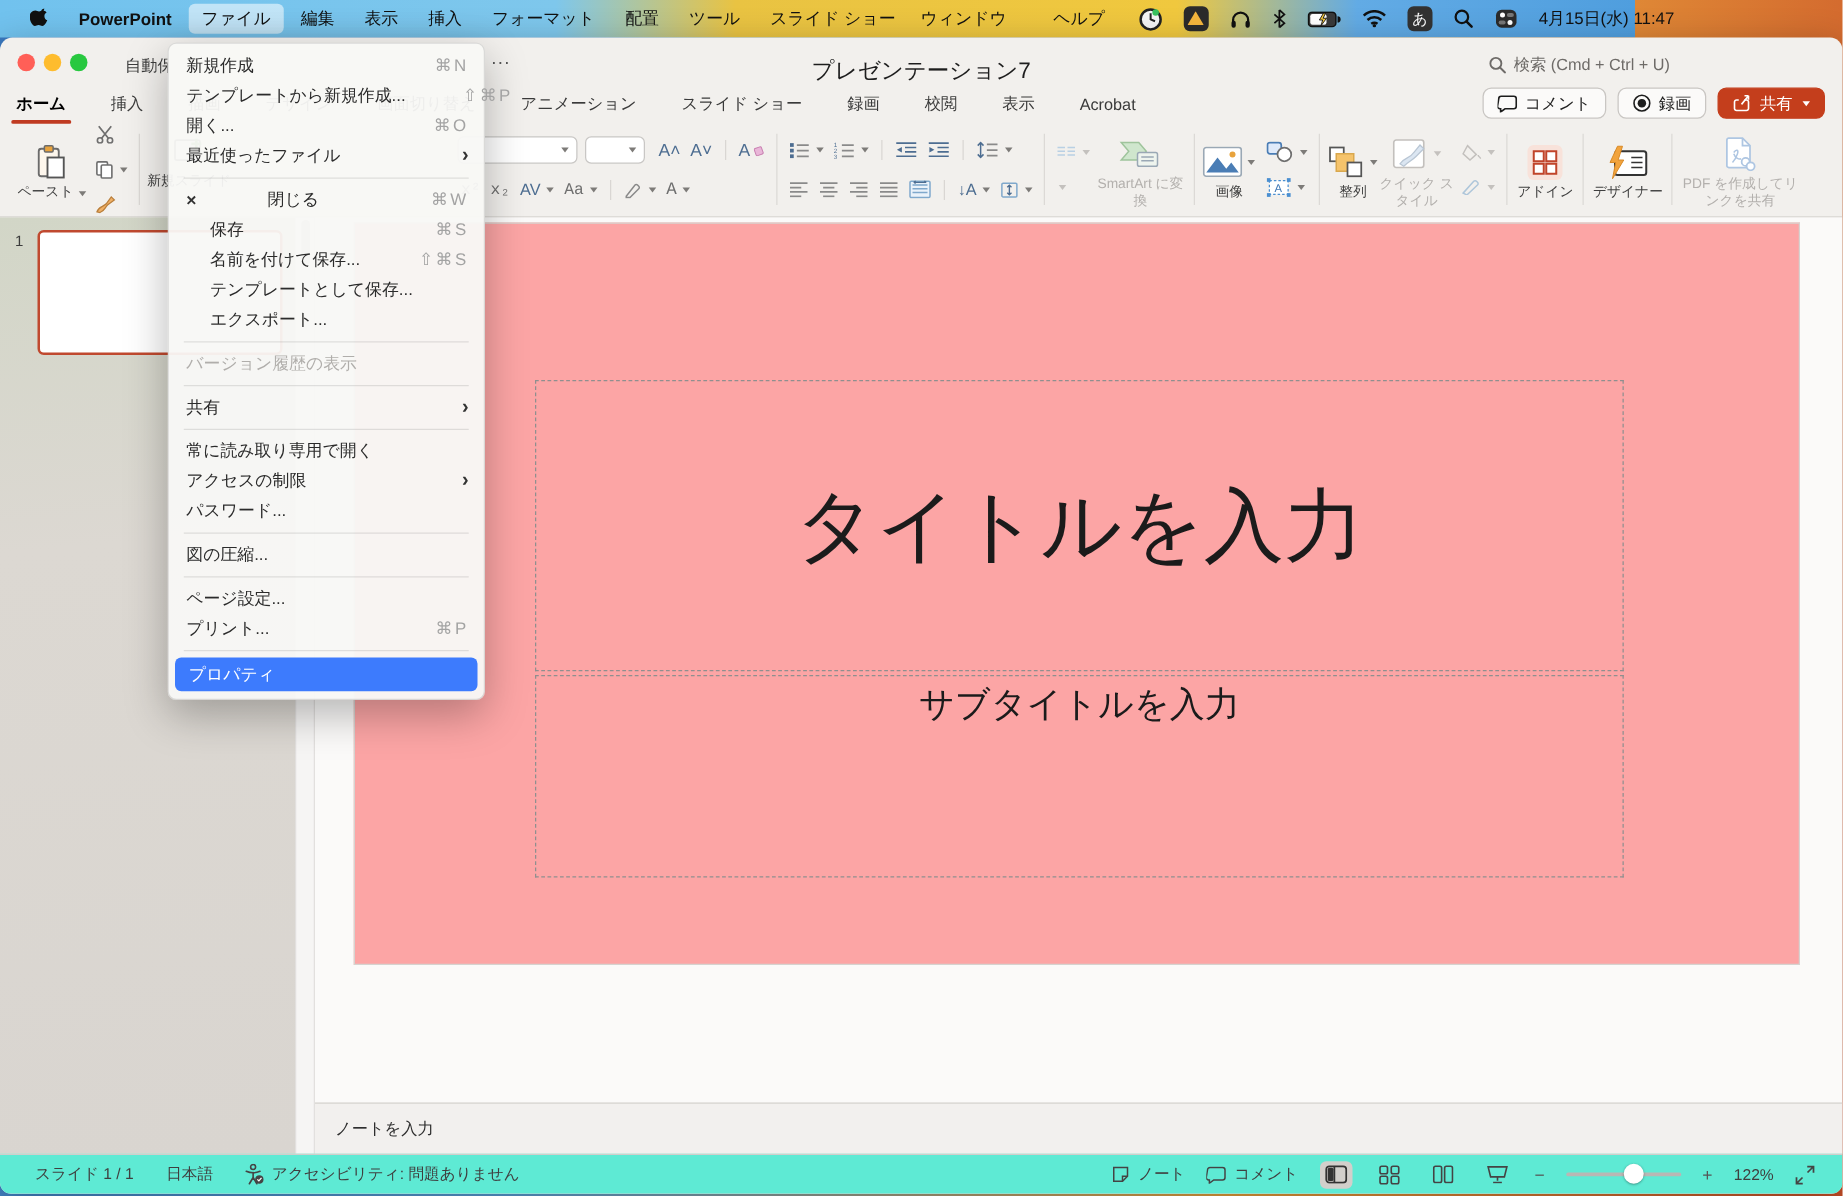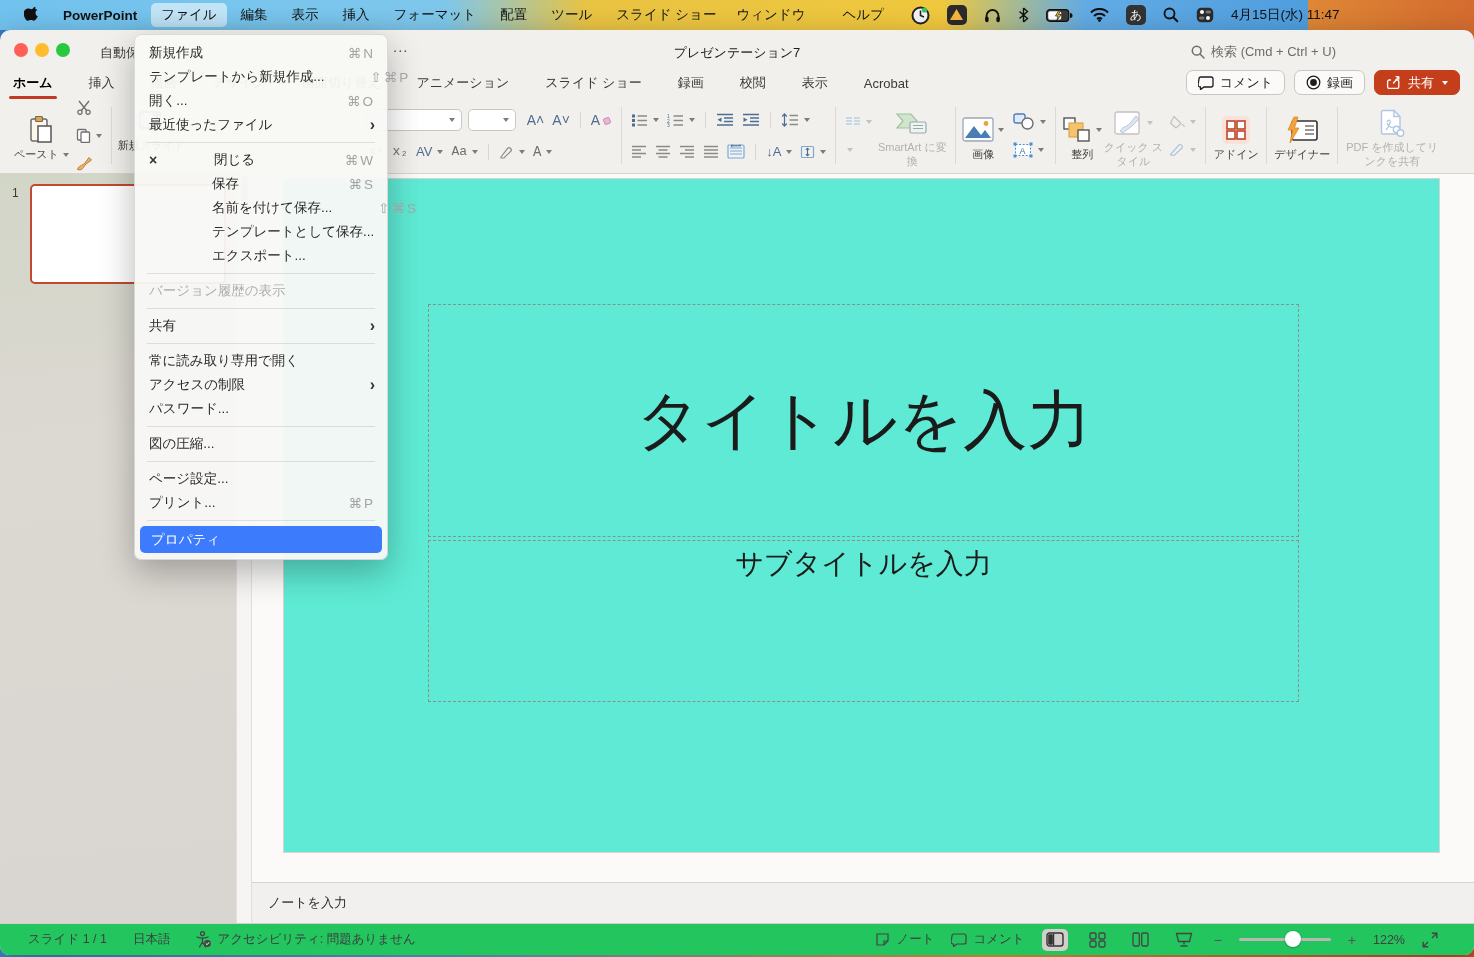--- a/index.html
+++ b/index.html
@@ -34,21 +34,21 @@
     box-shadow:0 8px 30px rgba(0,0,0,0.3);
   }
   
   .titlebar { position:absolute; top:0; left:0; right:0; height:38px; }
   .lights { position:absolute; left:14px; top:13px; display:flex; gap:7px; }
   .light { width:14px; height:14px; border-radius:50%; }
   .light.r { background:#ff5f57; } .light.y { background:#febc2e; } .light.g { background:#28c840; }
   .autosave { position:absolute; left:100px; top:14px; width:34px; overflow:hidden;
     white-space:nowrap; color:#3c3c3c; font-size:13px; }
   .overflow-dots { position:absolute; left:393px; top:8px; color:#555; font-size:15px; letter-spacing:1px; }
-  .doc-title { position:absolute; left:0; right:0; top:14px; text-align:center; font-size:13px; color:#1d1d1d; }
+  .doc-title { position:absolute; left:0; right:0; top:14px; text-align:center; font-size:18px; color:#1d1d1d; }
   .searchbox { position:absolute; right:138px; top:13px; display:flex; align-items:center; gap:6px; color:#6e6b68; font-size:13px; }
 
   
   .tabsrow { position:absolute; top:38px; left:0; right:0; height:30px; }
   .tabs { position:absolute; left:11px; top:0; display:flex; gap:32px; align-items:center; height:30px; }
   .tab { font-size:13px; color:#3a3a3a; font-weight:500; position:relative; white-space:nowrap; padding:4px 2px; }
   .tab.active { color:#000; font-weight:bold; }
   .tab.active::after { content:""; position:absolute; left:-2px; right:-2px; bottom:-3px; height:3px;
     background:#c03b22; border-radius:2px; }
   .tab-actions { position:absolute; right:14px; top:2px; display:flex; gap:9px; }
@@ -83,51 +83,51 @@
   .content { position:absolute; top:144px; left:0; right:0; bottom:32px; display:flex; }
   .sidebar { width:236px; flex:none; position:relative;
     background:linear-gradient(175deg,#d2d6c7 0%,#dcd8d2 35%,#d9d5d0 100%); }
   .thumb { position:absolute; left:30px; top:10px; width:196px; height:100px;
     background:#fff; border:2px solid #c0492f; border-radius:5px; }
   .thumb-num { position:absolute; left:12px; top:12px; font-size:12px; color:#3c3c3c; }
   .strip { width:16px; flex:none; background:#f6f5f4; border-left:1px solid #e2e0de; border-right:1px solid #e2e0de; position:relative; }
   .strip-thumb { position:absolute; left:4px; top:2px; width:7px; height:36px; background:#c2c0be; border-radius:4px; }
   .main { flex:1; display:flex; flex-direction:column; background:#fbfaf9; position:relative; }
   .slidepane { height:708px; position:relative; }
-  .canvas { position:absolute; left:31px; top:4px; width:1157px; height:675px;
-    background:#5eead4; border:1px solid #d6d3d0; }
+  .canvas { position:absolute; left:31px; top:4px; width:1157px; height:594px;
+    background:#fca5a5; border:1px solid #d6d3d0; }
   .ph { position:absolute; border:1.5px dashed #8f8f8f; }
   .ph-title { left:144px; top:125px; width:871px; height:233px; display:flex; align-items:center; justify-content:center; }
   .ph-title .t { font-size:64px; font-weight:300; color:#1b1b1b; }
   .ph-sub { left:144px; top:361px; width:871px; height:162px; display:flex; justify-content:center; align-items:flex-start; padding-top:4px; }
   .ph-sub .t { font-size:28px; font-weight:300; color:#1b1b1b; }
   .notespane { height:41px; border-top:1px solid #d6d3d0; background:#f2f0ee; display:flex; align-items:center; padding-left:16px; font-size:13px; color:#2e2e2e; }
 
   
-  .statusbar { position:absolute; left:0; right:0; bottom:0; height:32px; background:#22c55e;
-    border-top:1px solid #d1cecb; display:flex; align-items:center; padding:0 36px 0 28px;
+  .statusbar { position:absolute; left:0; right:0; bottom:0; height:32px; background:#5eead4;
+    border-top:1px solid #d1cecb; display:flex; align-items:center; padding:0 22px 0 28px;
     font-size:12.5px; color:#3f3f3f; }
   .sb-left { display:flex; align-items:center; gap:26px; }
   .sb-right { margin-left:auto; display:flex; align-items:center; gap:17px; }
   .sb-item { display:flex; align-items:center; gap:6px; white-space:nowrap; }
   .viewbtn { width:26px; height:22px; display:flex; align-items:center; justify-content:center; border-radius:5px; }
   .viewbtn.sel { background:#d2cfcb; }
   .zoomtrack { width:92px; height:3px; background:#b9b7b4; border-radius:2px; position:relative; }
   .zoomknob { position:absolute; left:46px; top:-7px; width:16px; height:16px; background:#fff;
     border-radius:50%; box-shadow:0 0.5px 2px rgba(0,0,0,0.4); }
   .zoomsign { font-size:14px; color:#555; }
 
   
   .fmenu { position:absolute; left:134px; top:34px; width:254px; z-index:50;
     background:rgba(248,248,246,0.95); border:1px solid rgba(0,0,0,0.12); border-radius:7px;
     box-shadow:0 12px 34px rgba(0,0,0,0.28); padding:6px 0; font-size:13.5px; color:#2b2b2b; }
   .fm-item { height:24px; display:flex; align-items:center; padding:0 12px 0 14px;gap:46px; }
   .fm-item .lab { flex:1; white-space:nowrap; }
   .fm-item .sc { color:#a3a3a3; letter-spacing:2px; }
-  .fm-item.ind { padding-left:33px;margin-left:44px; }
+  .fm-item.ind { padding-left:33px; }
   .fm-item.disabled { color:#b0aeab; }
   .fm-x { width:19px; font-size:14px; font-weight:bold; color:#333; }
   .fm-sub::after { content:"›"; font-size:16px; font-weight:bold; color:#333; }
   .fm-sep { height:1px; background:rgba(0,0,0,0.1); margin:5px 12px; }
   .fm-item.hl { background:#3d7bfd; color:#fff; margin:0 5px; border-radius:5px; height:27px;
     padding-left:11px; }
   svg { display:block; }
 </style>
 </head>
 <body>

